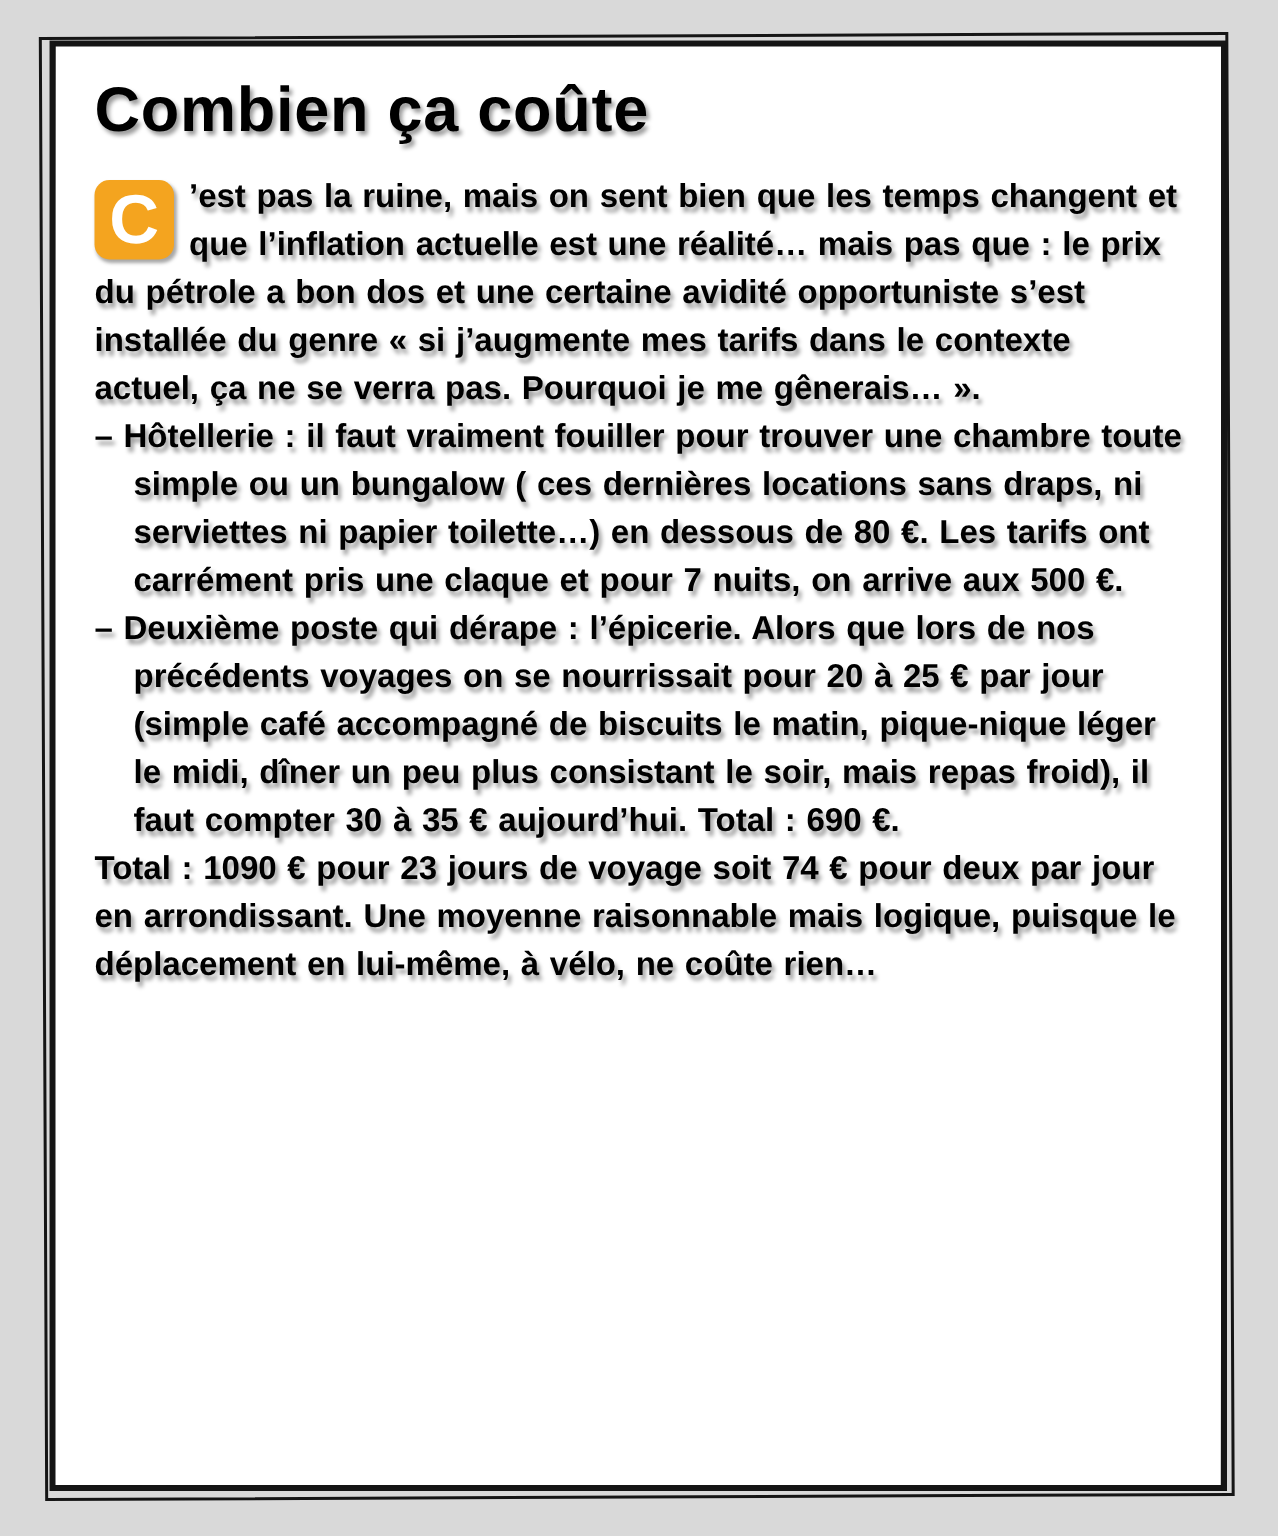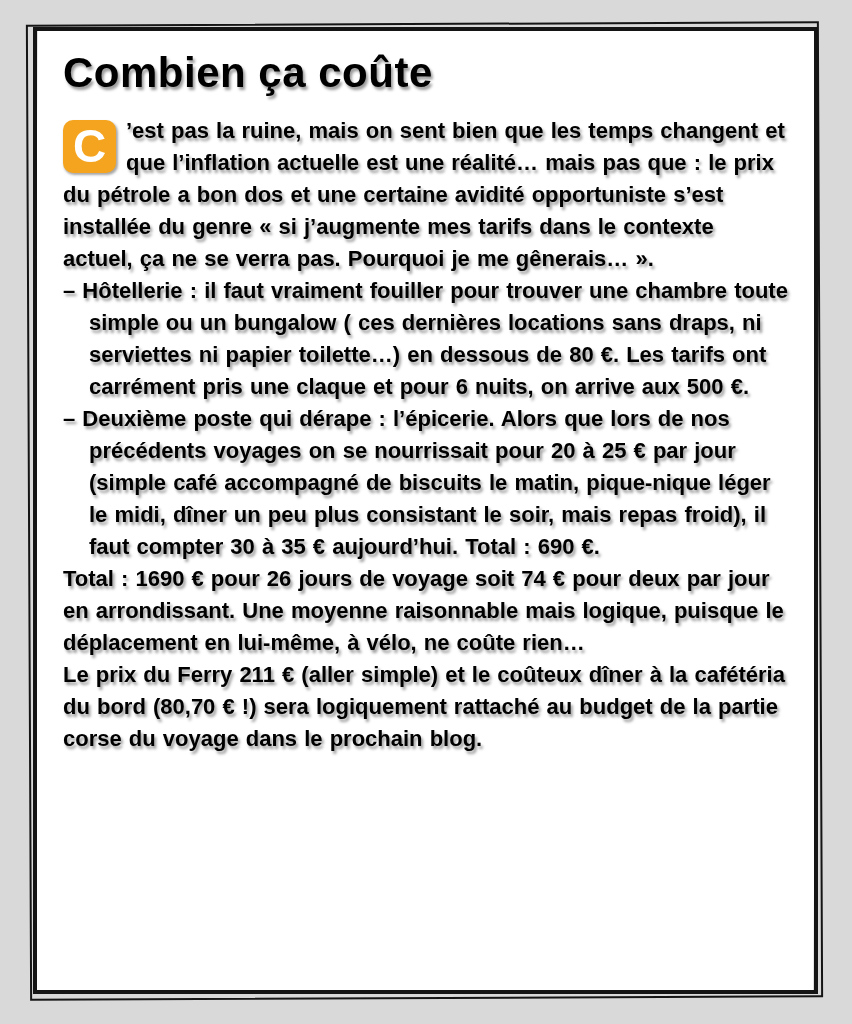--- a/index.html
+++ b/index.html
@@ -89,19 +89,18 @@
 <body>
 
 <div class="panel">
   <h1 class="title">Combien ça coûte</h1>
 
   <div class="body-text">
     <p>
       <span class="dropcap">C</span><span>’est pas la ruine, mais on sent bien que les temps changent et que l’inflation actuelle est une réalité… mais pas que : le prix du pétrole a bon dos et une certaine avidité opportuniste s’est installée du genre « si j’augmente mes tarifs dans le contexte actuel, ça ne se verra pas. Pourquoi je me gênerais… ».</span>
     </p>
 
-    <p class="bullet">– Hôtellerie : il faut vraiment fouiller pour trouver une chambre toute simple ou un bungalow ( ces dernières locations sans draps, ni serviettes ni papier toilette…) en dessous de 80 €. Les tarifs ont carrément pris une claque et pour 6 nuits, on arrive aux 500 €.</p>
+    <p class="bullet">– Hôtellerie : il faut vraiment fouiller pour trouver une chambre toute simple ou un bungalow ( ces dernières locations sans draps, ni serviettes ni papier toilette…) en dessous de 80 €. Les tarifs ont carrément pris une claque et pour 7 nuits, on arrive aux 500 €.</p>
     <p class="bullet">– Deuxième poste qui dérape : l’épicerie. Alors que lors de nos précédents voyages on se nourrissait pour 20 à 25 € par jour (simple café accompagné de biscuits le matin, pique-nique léger le midi, dîner un peu plus consistant le soir, mais repas froid), il faut compter 30 à 35 € aujourd’hui. Total : 690 €.</p>
 
-    <p class="after-list">Total : 1690 € pour 26 jours de voyage soit 74 € pour deux par jour en arrondissant. Une moyenne raisonnable mais logique, puisque le déplacement en lui-même, à vélo, ne coûte rien…</p>
-    <p>Le prix du Ferry 211 € (aller simple) et le coûteux dîner à la cafétéria du bord (80,70 € !) sera logiquement rattaché au budget de la partie corse du voyage dans le prochain blog.</p>
+    <p class="after-list">Total : 1090 € pour 23 jours de voyage soit 74 € pour deux par jour en arrondissant. Une moyenne raisonnable mais logique, puisque le déplacement en lui-même, à vélo, ne coûte rien…</p>
   </div>
 </div>
 
 </body></html>

